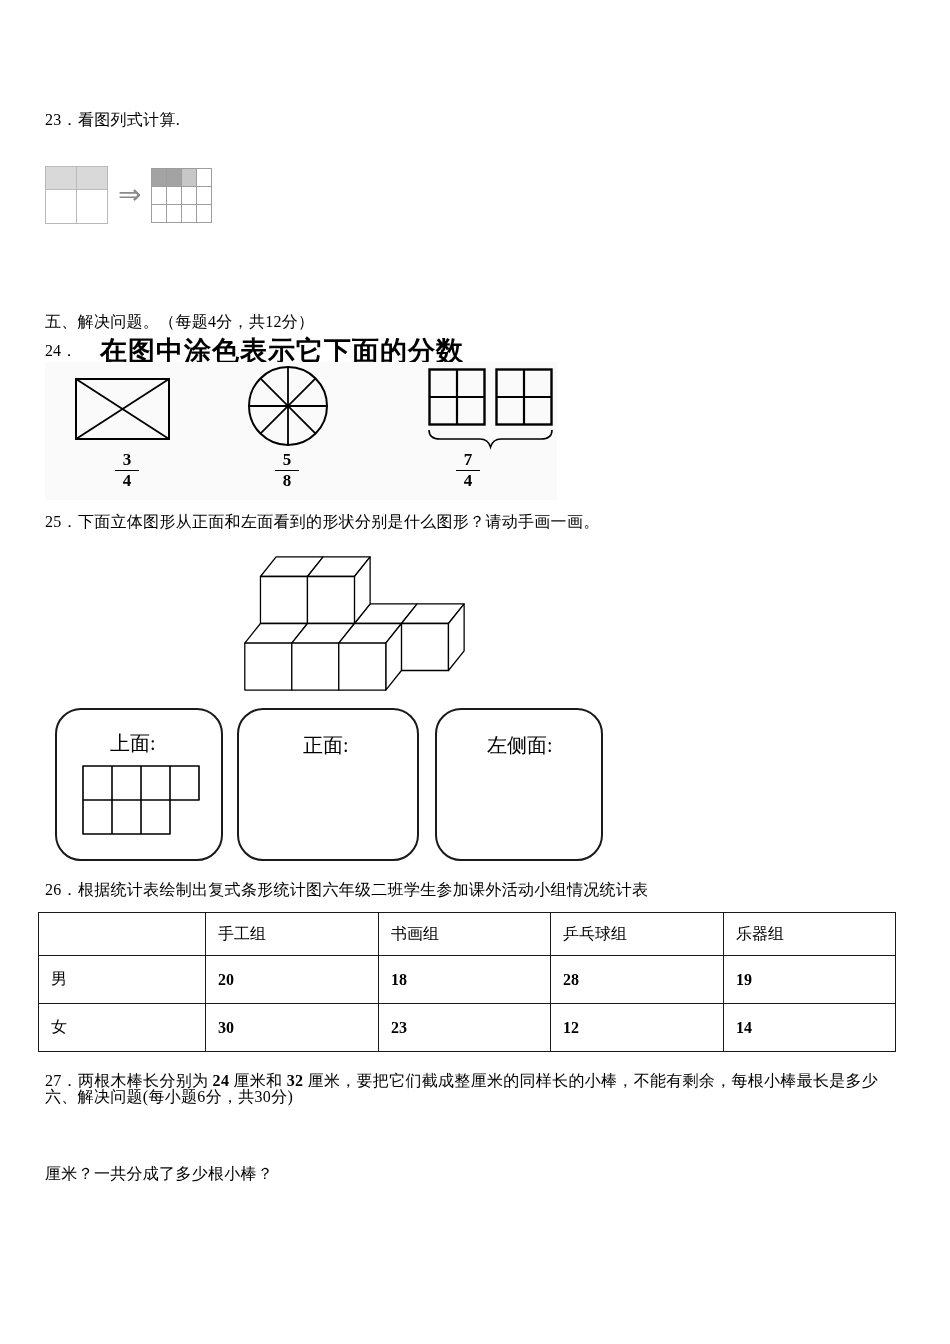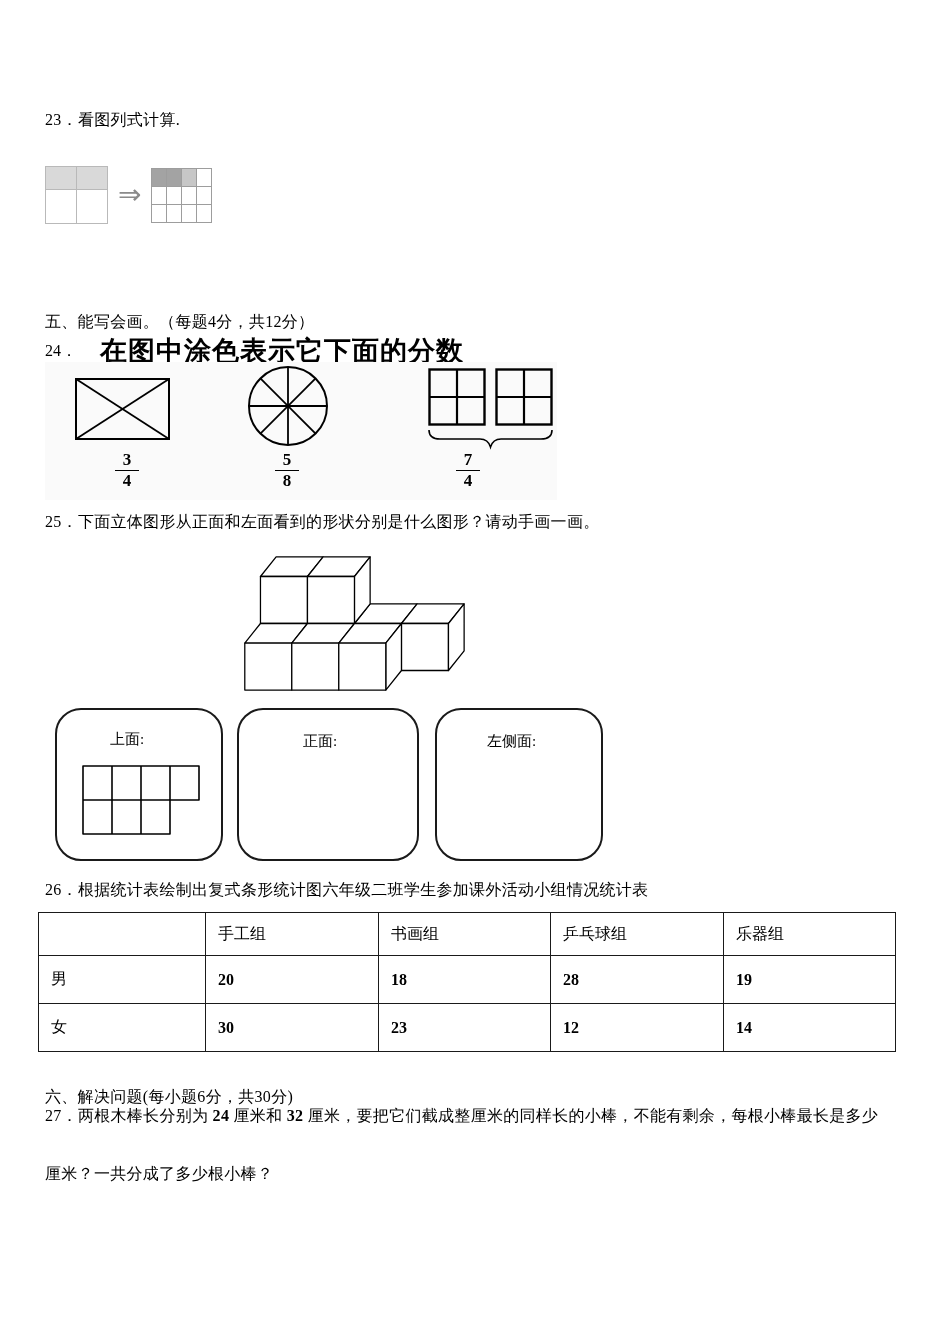--- a/index.html
+++ b/index.html
@@ -24,21 +24,21 @@
   .q24-line { position:absolute; left:45px; top:333px; display:flex; align-items:center; font-size:16px; }
   .q24-title { font-size:27px; font-weight:bold; letter-spacing:1px;margin-left:23px; }
   .q24-figure { position:absolute; left:45px; top:362px; width:512px; height:138px; }
   .fig { position:absolute; }
   .frac { position:absolute; width:24px; text-align:center; font-size:17px; font-weight:bold; line-height:1.15; }
   .frac .num { display:block; }
   .frac .den { display:block; border-top:1.6px solid #000; }
 
   
   .view-box { position:absolute; top:708px; height:153px; border:2px solid #1a1a1a; border-radius:26px; background:#fff; }
-  .vb-label { position:absolute; font-size:15px; }
+  .vb-label { position:absolute; font-size:20px; }
 
   
   .stats-table { position:absolute; left:38px; top:912px; border-collapse:collapse; table-layout:fixed; width:857px;padding-left:28px; }
   .stats-table td { border:1px solid #1a1a1a; font-size:16px; padding-left:12px; vertical-align:middle; }
   .stats-table tr.hrow td { height:43px; }
   .stats-table tr.drow td { height:48px; }
   .stats-table td.val { font-weight:bold; }
   col.c0{width:167px} col.c1{width:173px} col.c2{width:172px} col.c3{width:173px} col.c4{width:172px}
 
   .bold-num { font-weight:bold; }
@@ -83,21 +83,21 @@
         <tr>
           <td></td>
           <td></td>
           <td></td>
           <td></td>
         </tr>
       </tbody>
     </table>
   </div>
 
-  <div class="text-line" style="top:312px">五、能写会画。（每题4分，共12分）</div>
+  <div class="text-line" style="top:312px">五、解决问题。（每题4分，共12分）</div>
 
   <div class="q24-line">
     <span>24．</span>
       <span class="q24-title">在图中涂色表示它下面的分数</span>
   </div>
 
   <div class="q24-figure" style="background-color: rgb(250, 250, 250);">
 
     <svg class="fig" style="left:30px; top:16px" width="95" height="62" viewBox="0 0 95 62">
       <rect x="1" y="1" width="93" height="60" fill="none" stroke="#000" stroke-width="2"></rect>
@@ -217,18 +217,18 @@
         <td class="val">30</td>
         <td class="val">23</td>
         <td class="val">12</td>
         <td class="val">14</td>
       </tr>
     </tbody>
   </table>
 
   <div class="text-line" style="top:1087px">六、解决问题(每小题6分，共30分)</div>
 
-  <div class="text-line" style="top:1106px">
+  <div class="text-line" style="top:1071px">
     <span>27．</span><span>两根木棒长分别为 </span><span class="bold-num">24</span><span> 厘米和 </span><span class="bold-num">32</span><span> 厘米，要把它们截成整厘米的同样长的小棒，不能有剩余，每根小棒最长是多少</span>
   </div>
   <div class="text-line" style="top:1164px">厘米？一共分成了多少根小棒？</div>
 
 </div>
 
 </body></html>

